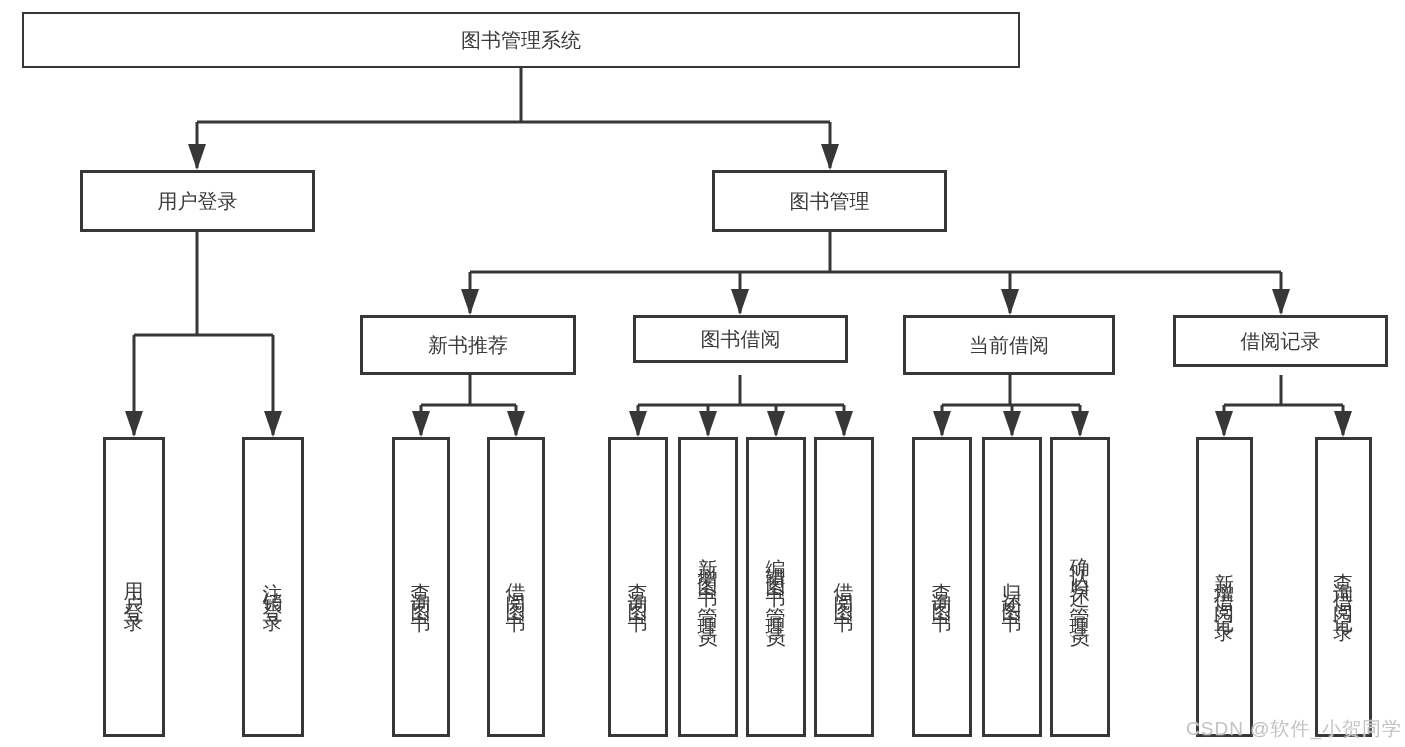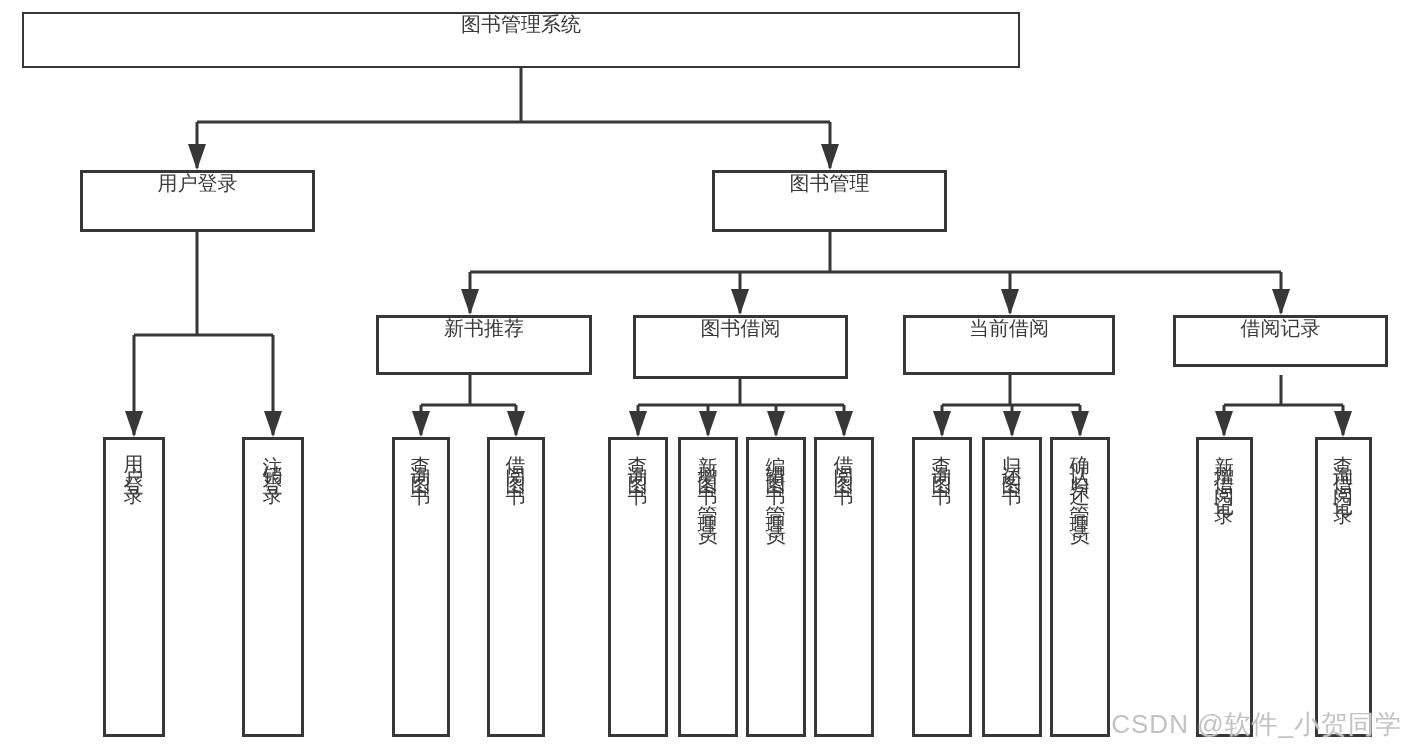--- a/index.html
+++ b/index.html
@@ -16,37 +16,37 @@
     overflow:hidden;
   }
   .wires{position:absolute;left:0;top:0;}
   .wires line{stroke:var(--line);stroke-width:3;}
   .wires polygon{fill:var(--line);}
   .box{
     position:absolute;
     box-sizing:border-box;
     border:3px solid var(--line);
     background:#fff;
-    display:flex;justify-content:center;
+    display:flex;align-items:center;justify-content:center;
     color:var(--text);
     font-size:20px;
     line-height:1;
   }
   .box.root{border-width:2px;}
   .box.v span{
     writing-mode:vertical-rl;
     text-orientation:mixed;
     letter-spacing:10px;
     white-space:nowrap;
   }
   .watermark{
     position:absolute;
     right:3px;bottom:5px;
     color:var(--wm);
-    font-size:26px;
+    font-size:19px;
     letter-spacing:1px;
     z-index:10;
     text-shadow:0 0 2px #ffffff;
   }
 </style>
 </head>
 <body>
 
 <div class="stage">
 
@@ -116,24 +116,24 @@
     <span>图书管理系统</span>
   </div>
 
   <div class="box" style="left:80px;top:170px;width:235px;height:62px">
     <span>用户登录</span>
   </div>
   <div class="box" style="left:712px;top:170px;width:235px;height:62px">
     <span>图书管理</span>
   </div>
 
-  <div class="box" style="left:376px;top:315px;width:216px;height:60px">
+  <div class="box" style="left:360px;top:315px;width:216px;height:60px">
     <span>新书推荐</span>
   </div>
-  <div class="box" style="left:633px;top:315px;width:215px;height:64px">
+  <div class="box" style="left:633px;top:315px;width:215px;height:48px">
     <span>图书借阅</span>
   </div>
   <div class="box" style="left:903px;top:315px;width:212px;height:60px">
     <span>当前借阅</span>
   </div>
   <div class="box" style="left:1173px;top:315px;width:215px;height:52px">
     <span>借阅记录</span>
   </div>
 
   <div class="box v" style="left:103px;top:437px;width:62px;height:300px">

